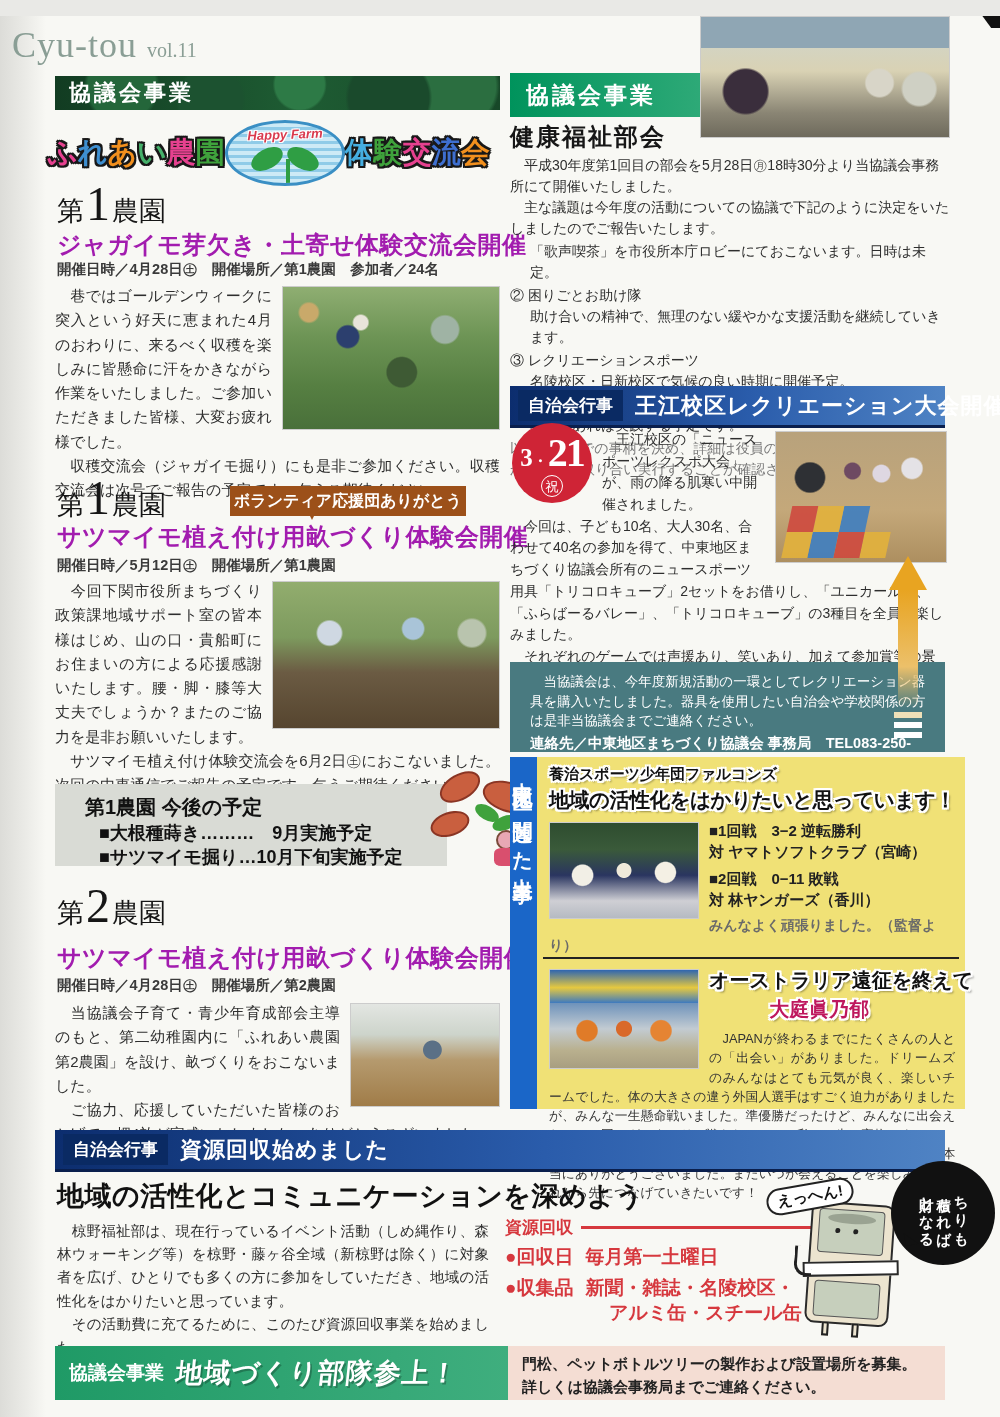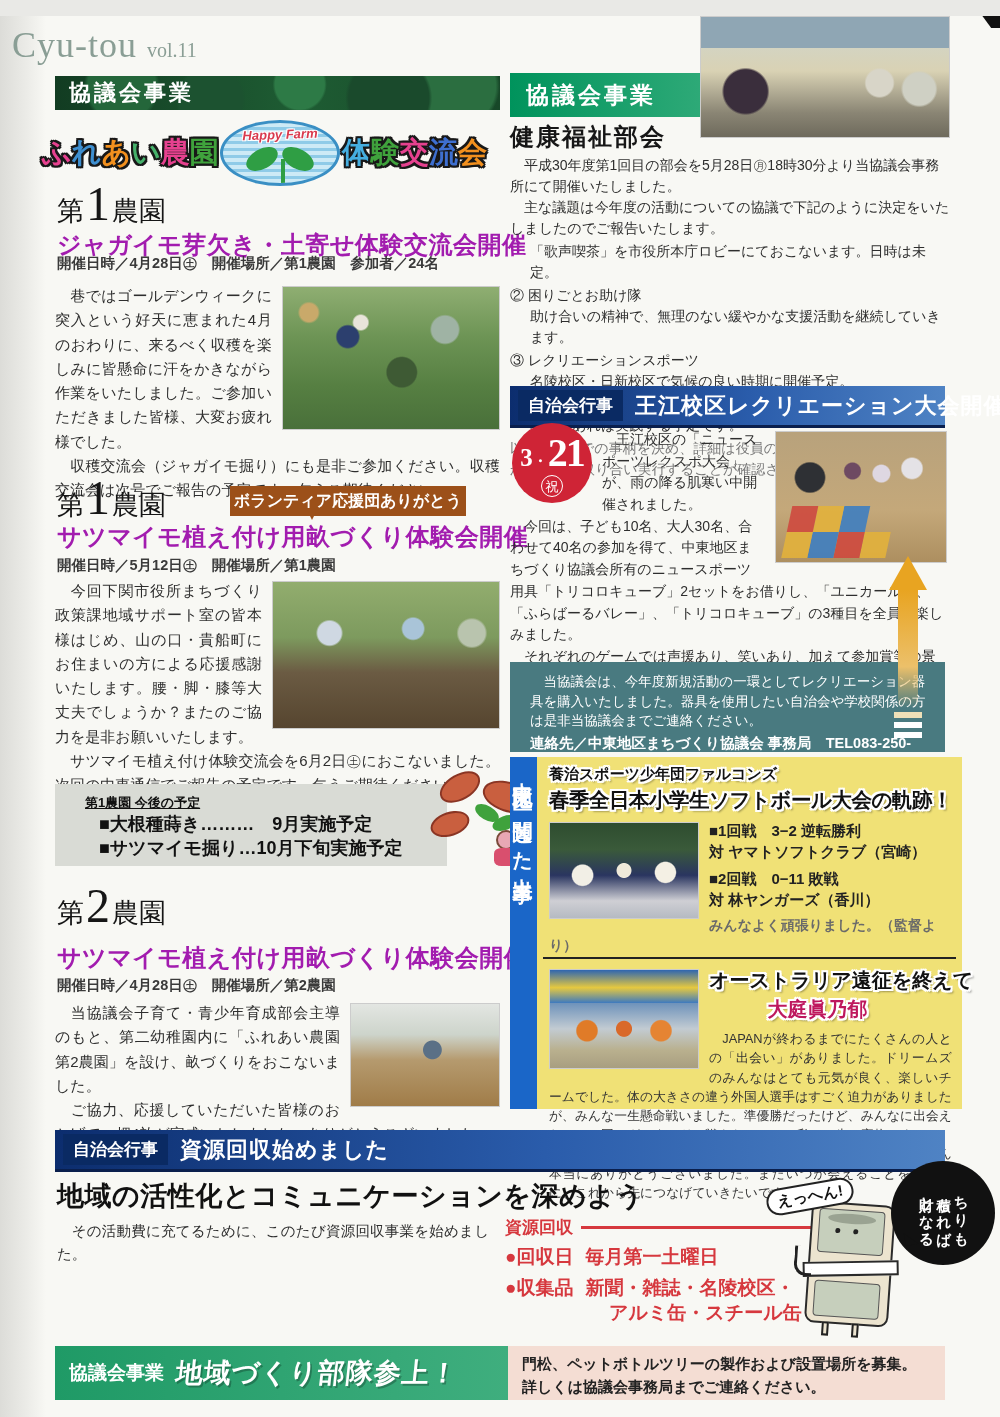--- a/index.html
+++ b/index.html
@@ -27,21 +27,21 @@
     color:#fff; font-size:22px; font-weight:bold; line-height:34px; padding-left:14px; letter-spacing:3px; }
   .banner-green-r { position:absolute; left:510px; top:57px; width:435px; height:44px;
     background:linear-gradient(90deg,#00935c 0%, #2faa78 45%, #7cc7a4 100%);
     color:#fff; font-size:23px; font-weight:bold; line-height:44px; padding-left:16px; letter-spacing:3px; }
   .banner-blue { position:absolute; height:42px; background:linear-gradient(90deg,#0c2d6e 0%, #2a5cab 55%, #4f83c4 100%);
     border-bottom:3px solid #0a1f4d; display:flex; align-items:center; color:#fff; }
   .bb-label { background:#0a2a63; font-size:17px; font-weight:bold; padding:4px 10px; margin-left:8px; white-space:nowrap; }
   .bb-title { font-size:22px; font-weight:bold; margin-left:12px; letter-spacing:1px; white-space:nowrap; }
 
   
-  .logo-row { position:absolute; left:42px; top:100px; width:445px; height:74px; display:flex; align-items:center; justify-content:space-between; }
+  .logo-row { position:absolute; left:48px; top:100px; width:445px; height:74px; display:flex; align-items:center; }
   .logo-word { font-size:29px; font-weight:bold; white-space:nowrap;
     text-shadow:-2px -2px 0 #181818,2px -2px 0 #181818,-2px 2px 0 #181818,2px 2px 0 #181818,0 -2px 0 #181818,0 2px 0 #181818,-2px 0 0 #181818,2px 0 0 #181818; }
   .lc1{color:#e6418f}.lc2{color:#3e8fd0}.lc3{color:#f2901e}.lc4{color:#45b06a}.lc5{color:#e6418f}.lc6{color:#3fa23c}
   .tc1{color:#45aee0}.tc2{color:#3fa23c}.tc3{color:#e6418f}.tc4{color:#3e6fd0}.tc5{color:#f2901e}
   .hf-oval { position:relative; width:120px; height:66px; border-radius:50%; border:3px solid #3a8fc4; overflow:hidden;
     background:repeating-linear-gradient(180deg,#cdeaf6 0 4px,#8fcbe8 4px 7px); flex-shrink:0; }
   .hf-text { position:absolute; top:4px; width:100%; text-align:center; color:#d93a4e; font-size:13px; font-weight:bold; font-style:italic;
     text-shadow:-1px -1px 0 #fff,1px -1px 0 #fff,-1px 1px 0 #fff,1px 1px 0 #fff; transform:rotate(-2deg); }
   .hf-leaf { position:absolute; width:34px; height:20px; background:#2f9e44; border-radius:50% 50% 50% 50%; top:26px; }
   .hf-leaf.l { left:22px; transform:rotate(-28deg); }
@@ -102,21 +102,21 @@
       radial-gradient(circle at 75% 62%, #e58433 0 8%, transparent 9%),
       linear-gradient(180deg,#6f93bb 34%, #c2cbd2 60%, #b9b08e 82%, #a89e80 100%); }
 
   
   .vol-badge { position:absolute; left:230px; top:470px; width:236px; height:30px; background:#9c5019; color:#fff;
     font-size:16px; font-weight:bold; text-align:center; line-height:30px; white-space:nowrap; }
   .vol-badge:after { content:""; position:absolute; left:78px; bottom:-12px; border:8px solid transparent; border-top-color:#9c5019; border-left-width:4px; border-right-width:4px; }
 
   
   .schedule { position:absolute; left:55px; top:768px; width:392px; height:82px; background:#d9dbd5; padding:10px 0 0 30px; color:#111; }
-  .sch-title { font-size:13px; font-weight:bold;text-decoration:underline; }
+  .sch-title { font-size:20px; font-weight:bold; }
   .sch-item { font-size:18px; font-weight:bold; margin-left:14px; line-height:1.35; }
   .potato-art { position:absolute; left:430px; top:752px; width:120px; height:108px; }
   .potato { position:absolute; background:#c95f3f; border:2px solid #8a3524; border-radius:50%; }
   .pt1 { left:8px; top:6px; width:44px; height:26px; transform:rotate(-30deg); }
   .pt2 { left:52px; top:14px; width:52px; height:30px; transform:rotate(18deg); }
   .pt3 { left:0px; top:44px; width:40px; height:24px; transform:rotate(-18deg); }
   .pleaf { position:absolute; background:#3fa23c; border-radius:50%; }
   .pl1 { left:44px; top:38px; width:26px; height:14px; transform:rotate(30deg); }
   .pl2 { left:62px; top:48px; width:26px; height:14px; transform:rotate(-20deg); }
   .pfig { position:absolute; border-radius:50%; }
@@ -227,21 +227,21 @@
     </span>
     <span class="logo-word"><span class="tc1">体</span><span class="tc2">験</span><span class="tc3">交</span><span class="tc4">流</span><span class="tc5">会</span></span>
   </div>
 
   <div class="sec-head" style="left:57px; top:164px;">
     <span class="sec-pre">第</span>
       <span class="sec-num">1</span>
       <span class="sec-post">農園</span>
   </div>
   <div class="headline" style="left:57px; top:213px;">ジャガイモ芽欠き・土寄せ体験交流会開催</div>
-  <div class="details" style="left:57px; top:238px;">開催日時／4月28日㊏　開催場所／第1農園　参加者／24名</div>
+  <div class="details" style="left:57px; top:244px;">開催日時／4月28日㊏　開催場所／第1農園　参加者／24名</div>
   <div class="bodyblock" style="left:55px; top:268px; width:445px;">
     <div class="photo ph-r photo-field" style="width:218px; height:144px;"></div>
     <p>　巷ではゴールデンウィークに突入という好天に恵まれた4月のおわりに、来るべく収穫を楽しみに皆懸命に汗をかきながら作業をいたしました。ご参加いただきました皆様、大変お疲れ様でした。</p>
     <p>　収穫交流会（ジャガイモ掘り）にも是非ご参加ください。収穫交流会は次号でご報告の予定です。乞うご期待ください。</p>
   </div>
 
   <div class="sec-head" style="left:57px; top:458px;">
     <span class="sec-pre">第</span>
       <span class="sec-num">1</span>
       <span class="sec-post">農園</span>
@@ -341,21 +341,21 @@
       <div class="arr-bar ab3"></div>
   </div>
 
   <div class="events">
     <div class="ev-side">
         <span>中東地区に関連した出来事</span>
       </div>
     <div class="ev-main">
       <div class="ev-box">
         <div class="sb-sub outline-w">養治スポーツ少年団ファルコンズ</div>
-        <div class="sb-title outline-w">春季全日本小学生ソフトボール大会の軌跡！</div>
+        <div class="sb-title outline-w">地域の活性化をはかりたいと思っています！</div>
         <div class="sb-row">
           <div class="photo ph-l photo-team1" style="width:150px; height:97px;"></div>
           <div class="sb-results">
             <div>■1回戦　3−2 逆転勝利</div>
             <div class="sb-res-sub">対 ヤマトソフトクラブ（宮崎）</div>
             <div style="margin-top:6px;">■2回戦　0−11 敗戦</div>
             <div class="sb-res-sub">対 林ヤンガーズ（香川）</div>
             <div class="sb-note">みんなよく頑張りました。（監督より）</div>
           </div>
         </div>
@@ -372,20 +372,21 @@
       </div>
     </div>
   </div>
 
   <div class="banner-blue" style="left:55px; top:1114px; width:890px;">
     <span class="bb-label">自治会行事</span>
     <span class="bb-title">資源回収始めました</span>
   </div>
   <div class="big-heading">地域の活性化とコミュニケーションを深めよう</div>
   <div class="bottom-body">
+    <p>　椋野福祉部は、現在行っているイベント活動（しめ縄作り、森林ウォーキング等）を椋野・藤ヶ谷全域（新椋野は除く）に対象者を広げ、ひとりでも多くの方に参加をしていただき、地域の活性化をはかりたいと思っています。</p>
     <p>　その活動費に充てるために、このたび資源回収事業を始めました。</p>
   </div>
 
   <div class="recycle">
     <div class="rc-label-row">
       <span>資源回収</span>
       <span class="rc-rule"></span>
     </div>
     <div class="rc-row">
       <span class="rc-key">●回収日</span>

